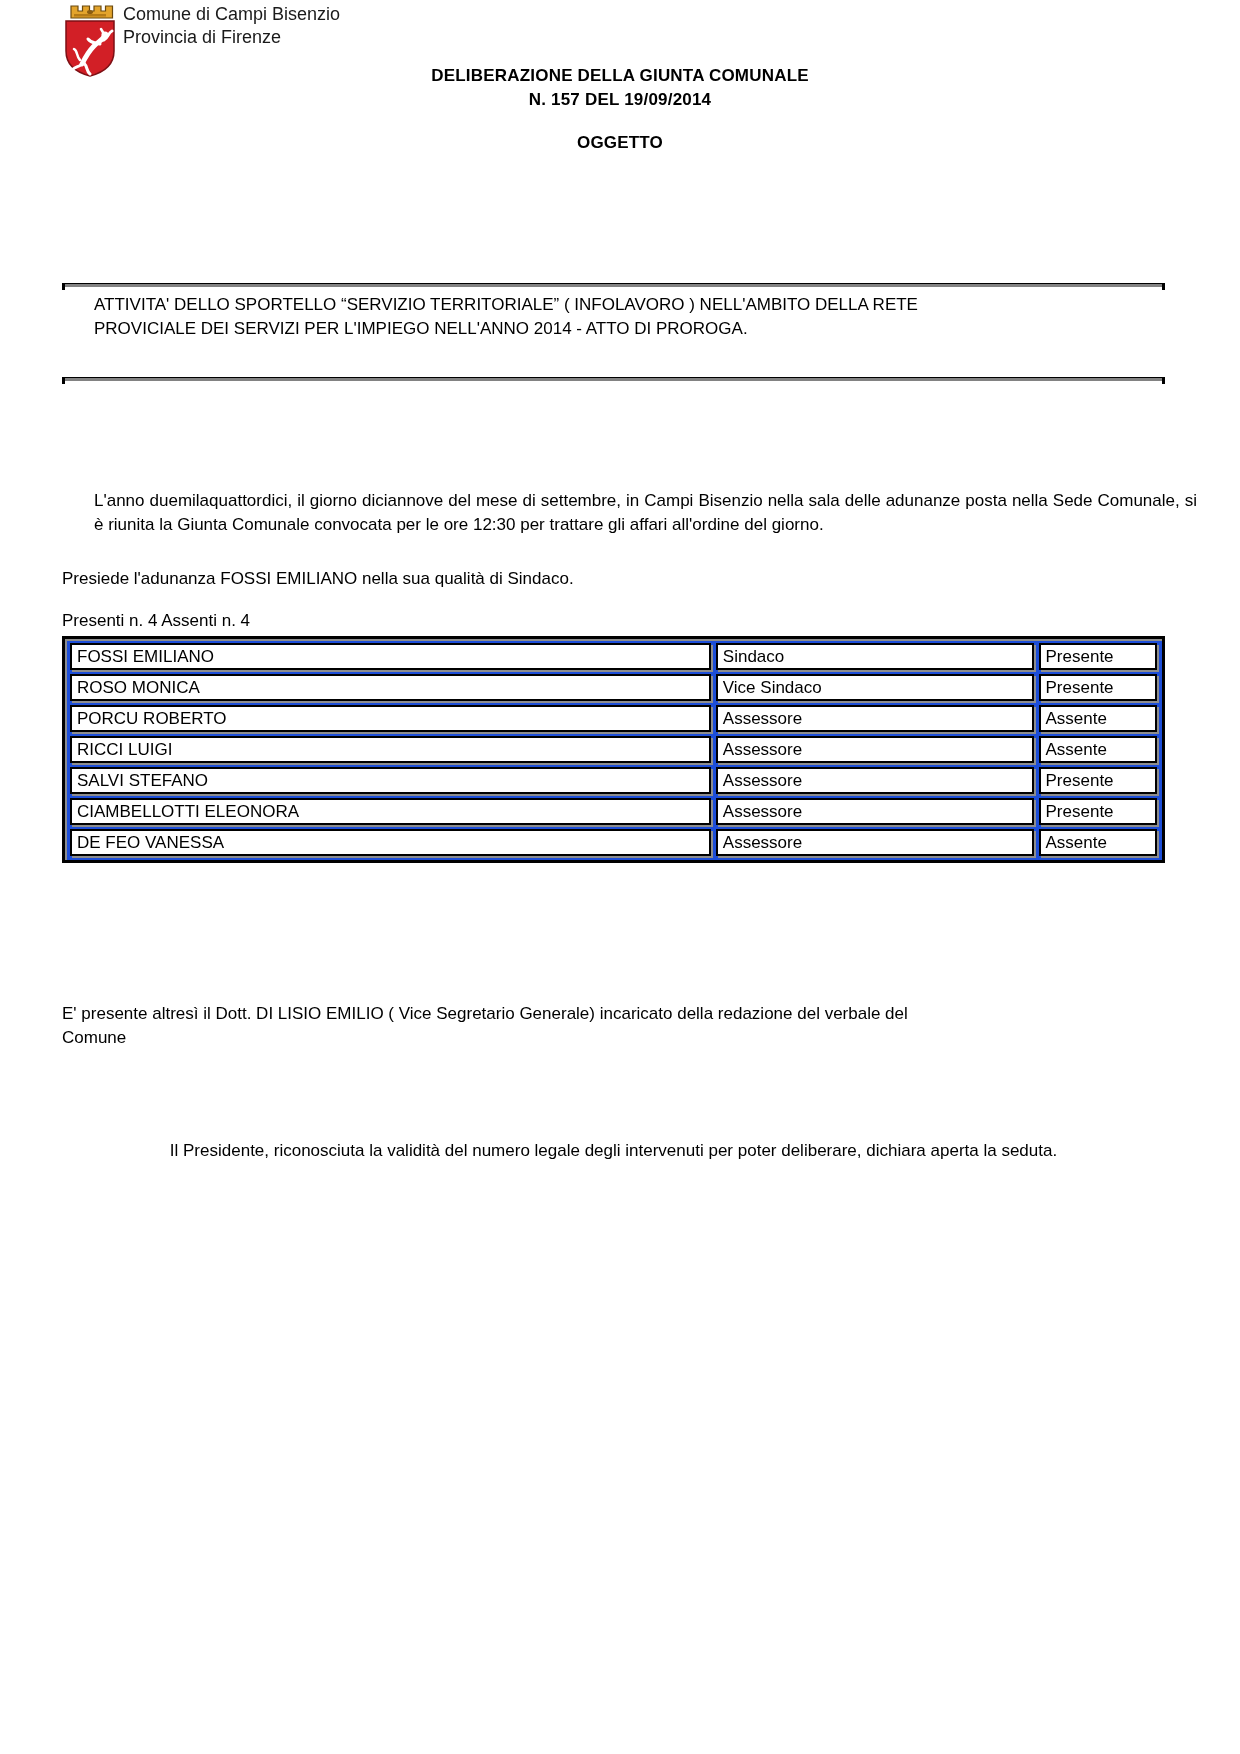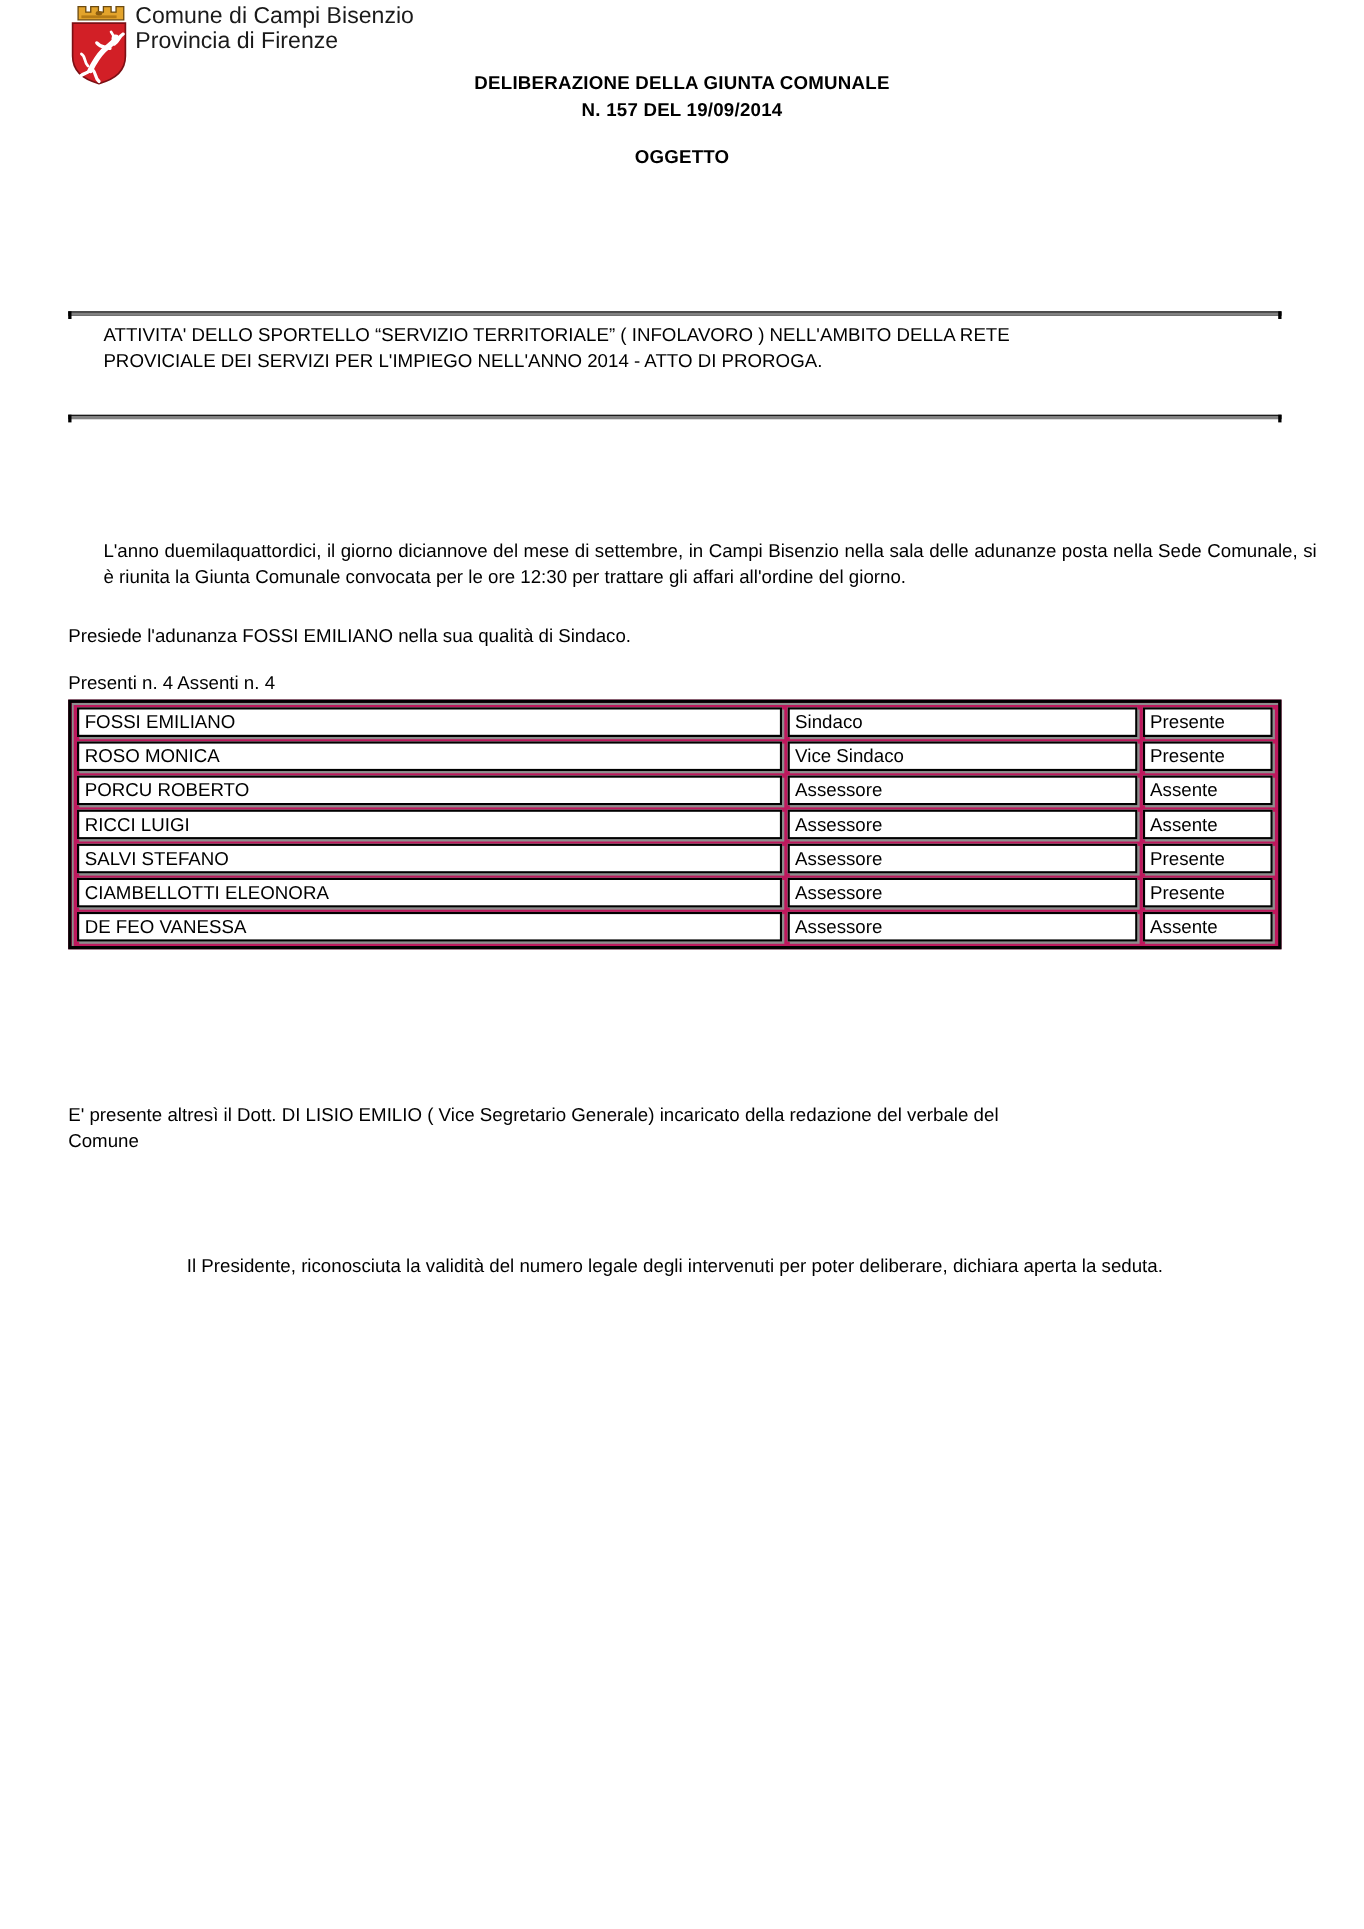--- a/index.html
+++ b/index.html
@@ -13,21 +13,21 @@
     width: 1240px;
     height: 1754px;
     background: #ffffff;
     overflow: hidden;
   }
 
   
   .coa { position: absolute; left: 62px; top: 2px; width: 56px; height: 76px; }
   .org-block {
     position: absolute; left: 123px; top: 3px;
-    font-size: 21px; line-height: 23px; color: #1a1a1a;
+    font-size: 18px; line-height: 23px; color: #1a1a1a;
   }
 
   
   .title-line {
     position: absolute; left: 0; width: 1240px;
     text-align: center; font-weight: bold; font-size: 17px;
     letter-spacing: 0.2px;
   }
   .t1 { top: 66px; }
   .t2 { top: 90px; }
@@ -66,21 +66,21 @@
   .secretary { top: 1002px; }
   .closing { top: 1139px; text-align: center; }
 
   
   .att-table-wrap { position: absolute; left: 62px; top: 636px; width: 1103px; }
   table.att {
     width: 100%;
     border-collapse: separate;
     border-spacing: 5px 4px;
     border: 3px solid #000000;
-    background: #be185d;
+    background: #1d4ed8;
     box-shadow: inset 2px 2px 0 #8d8d8d;
   }
   table.att td {
     border: 2px solid #000000;
     box-shadow: 2px 2px 0 #8d8d8d;
     background: #ffffff;
     height: 27px;
     padding: 1px 5px;
     font-size: 17px;
     vertical-align: middle;

